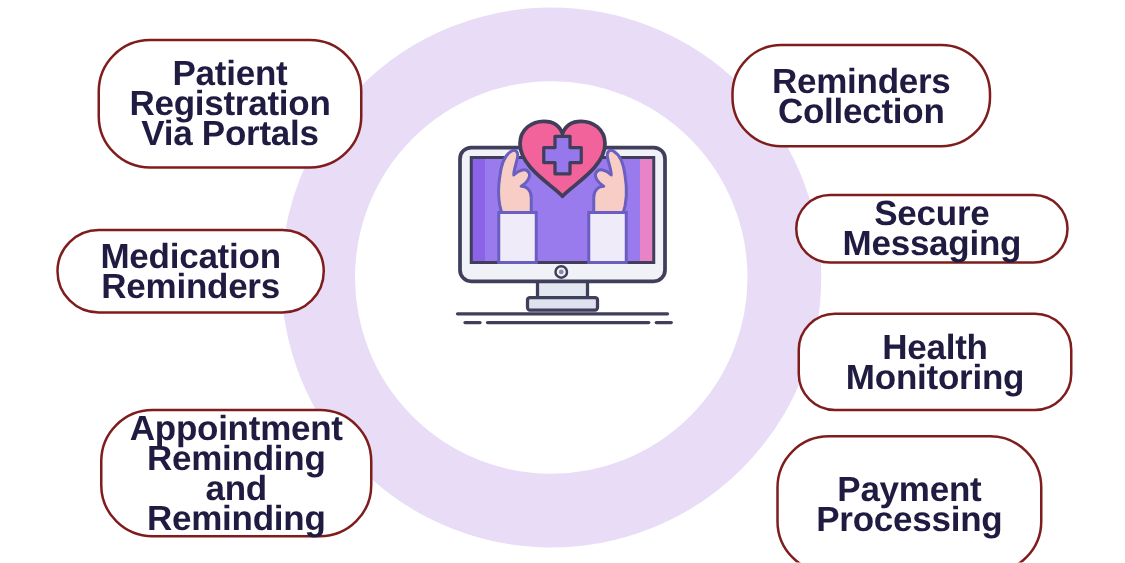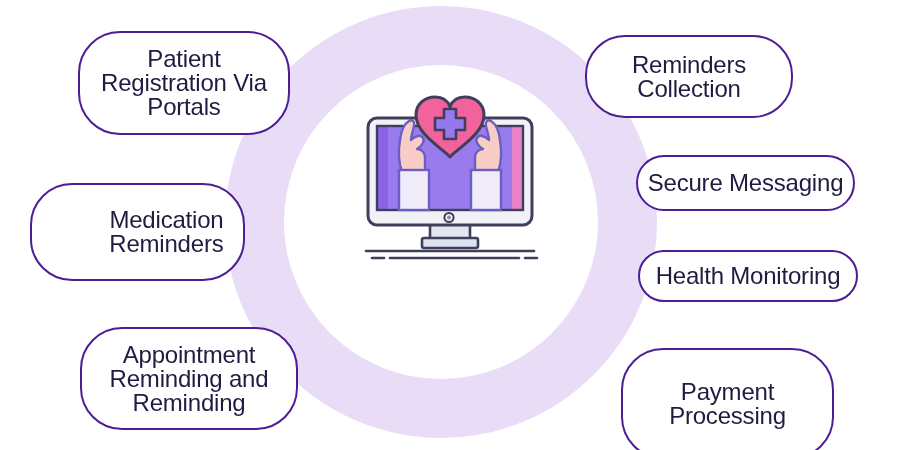--- a/index.html
+++ b/index.html
@@ -13,36 +13,36 @@
   
   .ring{
     position:absolute;left:225px;top:6px;
     width:314px;height:314px;border-radius:50%;
     border:59px solid #E9DCF7;background:transparent;
   }
 
   
   .bubble{
     position:absolute;background:#ffffff;
-    border:2px solid #4c1d95;
+    border:2px solid #7f1d1d;
     display:flex;align-items:center;justify-content:center;
     text-align:center;
-    color:#201B41;font-weight:400;font-size:24px;line-height:24px;
+    color:#201B41;font-weight:700;font-size:28px;line-height:24px;
     letter-spacing:-0.2px;
     box-sizing:border-box;
   }
   .bubble .label{max-width:172px;}
   .bubble.wide .label{max-width:none;}
 
   .b1{left:78px;  top:31px;  width:212px;height:104px;border-radius:42px;}
-  .b2{left:30px;  top:183px; width:215px;height:98px; border-radius:42px;text-align:right;}
+  .b2{left:45px;  top:183px; width:215px;height:68px; border-radius:42px;}
   .b3{left:80px;  top:327px; width:218px;height:103px;border-radius:42px;}
   .b4{left:585px; top:35px;  width:208px;height:83px; border-radius:40px;}
   .b5{left:636px; top:155px; width:219px;height:56px; border-radius:28px;}
-  .b6{left:638px; top:250px; width:220px;height:52px; border-radius:30px;}
+  .b6{left:638px; top:250px; width:220px;height:79px; border-radius:30px;}
   .b7{left:621px; top:348px; width:213px;height:111px; border-radius:42px;}
 
   
   .center-title{
     position:absolute;left:350px;top:266px;width:200px;
     text-align:center;color:#7668E4;
     font-size:26px;line-height:28px;font-weight:700;
     letter-spacing:-0.2px;
   }
 

